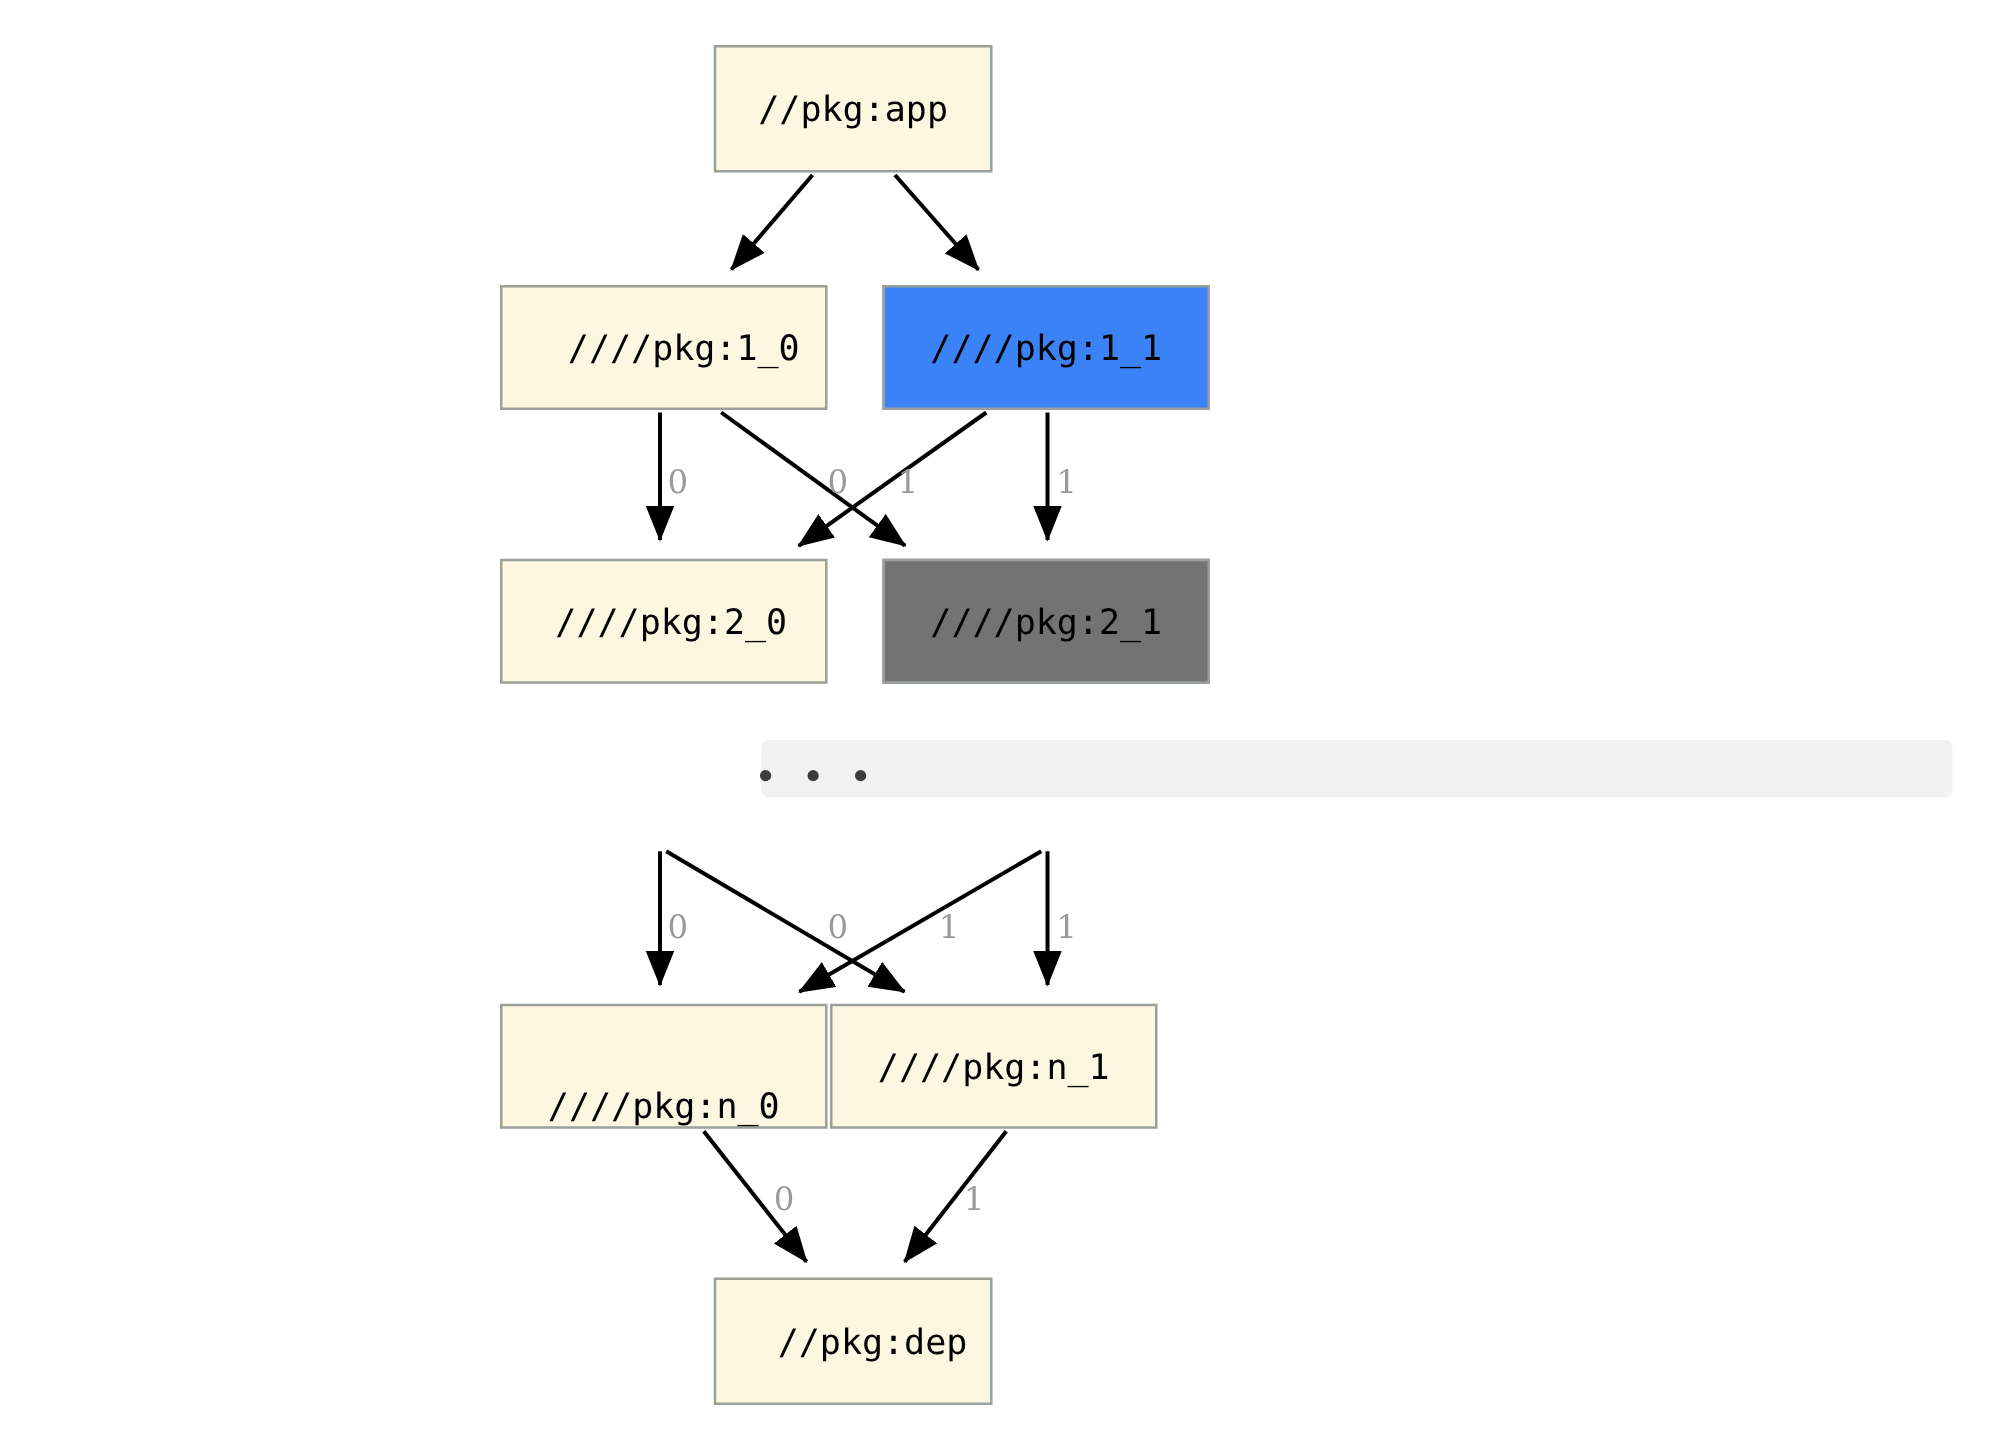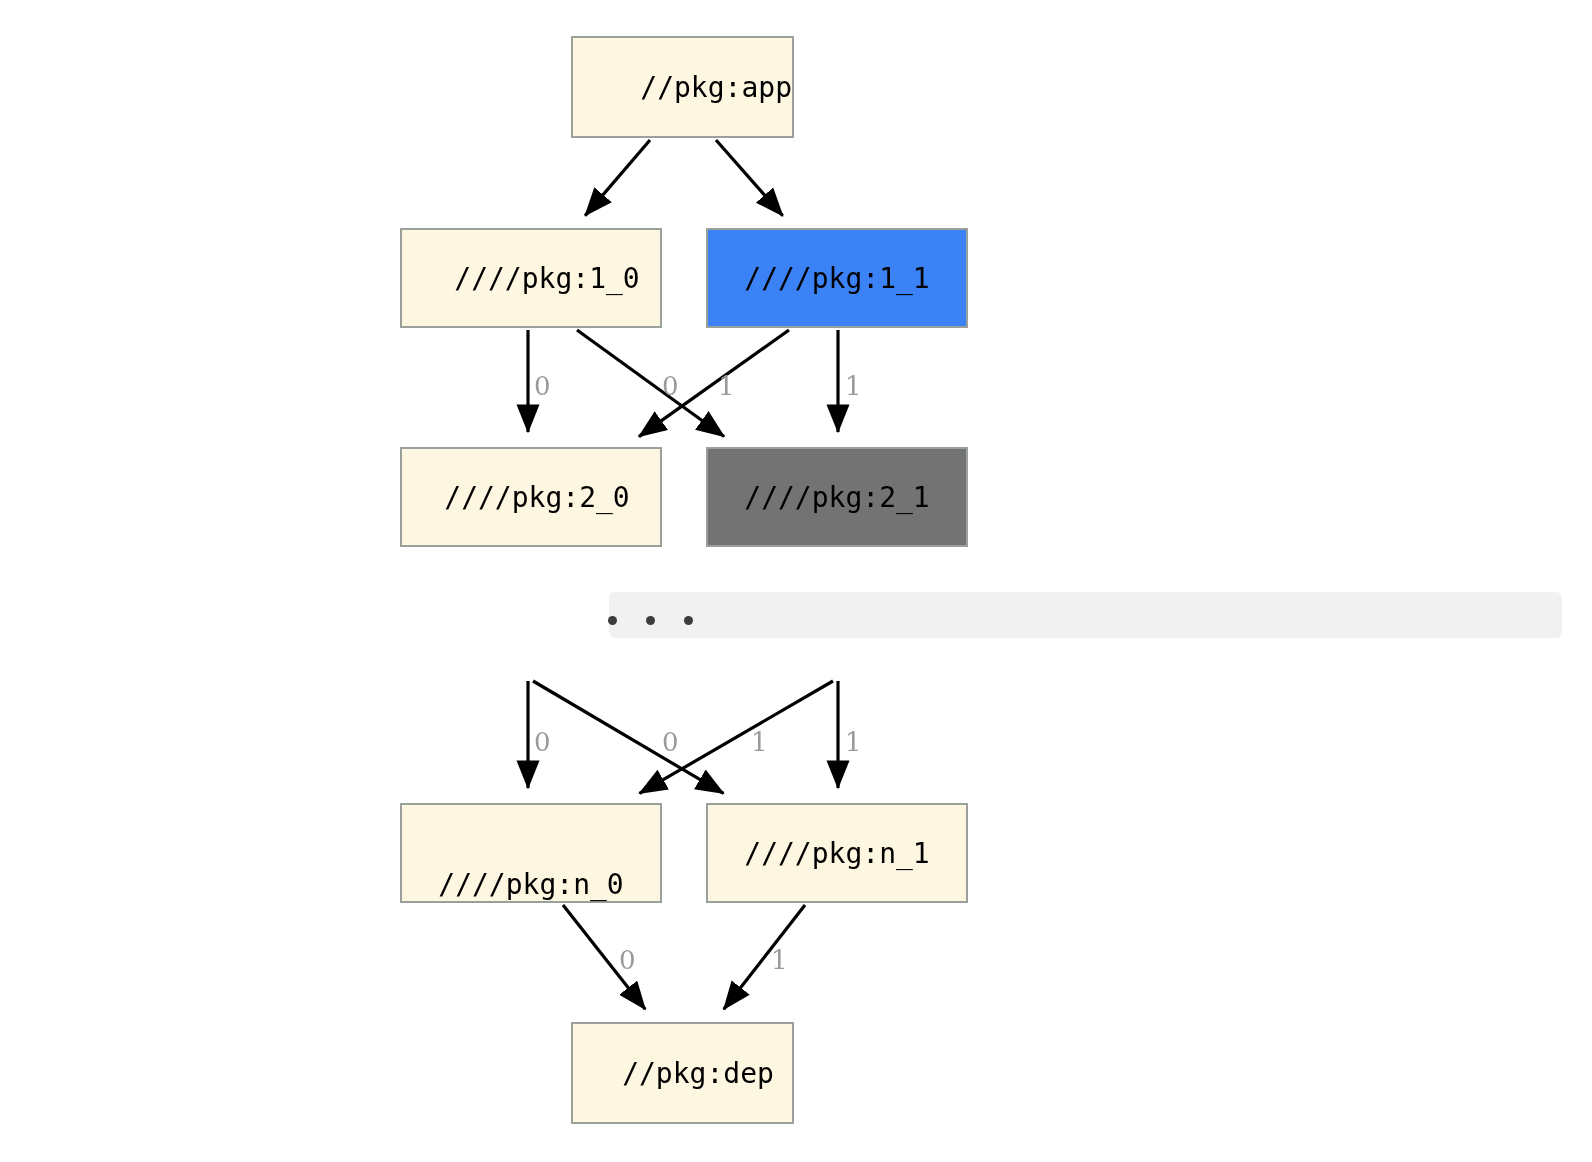--- a/index.html
+++ b/index.html
@@ -85,39 +85,39 @@
         <line x1="528" y1="681" x2="528" y2="788" stroke="#000000" stroke-width="3.2" marker-end="url(#arrowhead)"></line>
         <line x1="533" y1="681" x2="723.5260381665065" y2="793.4103625182388" stroke="#000000" stroke-width="3.2" marker-end="url(#arrowhead)"></line>
         <line x1="833" y1="681" x2="639.5100524175032" y2="793.471989235146" stroke="#000000" stroke-width="3.2" marker-end="url(#arrowhead)"></line>
         <line x1="838" y1="681" x2="838" y2="788" stroke="#000000" stroke-width="3.2" marker-end="url(#arrowhead)"></line>
         <line x1="563" y1="905" x2="645.1938354215661" y2="1009.3584651981681" stroke="#000000" stroke-width="3.2" marker-end="url(#arrowhead)"></line>
         <line x1="805" y1="905" x2="723.7586626120999" y2="1009.3212627821898" stroke="#000000" stroke-width="3.2" marker-end="url(#arrowhead)"></line>
       </g>
   </svg>
 
   <div id="nodes-group">
-      <div class="node" style="left: 571px; top: 36px; width: 223px; height: 102px; background: rgb(253, 246, 224); border-color: rgb(154, 160, 154); justify-content: flex-end;">
+      <div class="node" style="left: 571px; top: 36px; width: 223px; height: 102px; background: rgb(253, 246, 224); border-color: rgb(154, 160, 154);">
         <span class="node-label">//pkg:app</span>
       </div>
       <div class="node" style="left: 400px; top: 228px; width: 262px; height: 100px; background: rgb(253, 246, 224); border-color: rgb(154, 160, 154); padding-left: 32px;">
         <span class="node-label">////pkg:1_0</span>
       </div>
       <div class="node" style="left: 706px; top: 228px; width: 262px; height: 100px; background: #3b82f6; border-color: rgb(154, 160, 154);">
         <span class="node-label">////pkg:1_1</span>
       </div>
       <div class="node" style="left: 400px; top: 447px; width: 262px; height: 100px; background: rgb(253, 246, 224); border-color: rgb(154, 160, 154); padding-left: 12px;">
         <span class="node-label">////pkg:2_0</span>
       </div>
       <div class="node" style="left: 706px; top: 447px; width: 262px; height: 100px; background: #737373; border-color: rgb(154, 160, 154);">
         <span class="node-label">////pkg:2_1</span>
       </div>
       <div class="node" style="left: 400px; top: 803px; width: 262px; height: 100px; background: rgb(253, 246, 224); border-color: rgb(154, 160, 154); align-items: flex-end;">
         <span class="node-label">////pkg:n_0</span>
       </div>
-      <div class="node" style="left: 706px; top: 803px; width: 262px; height: 100px; background: rgb(253, 246, 224); border-color: rgb(154, 160, 154);">
+      <div class="node" style="left: 664px; top: 803px; width: 262px; height: 100px; background: rgb(253, 246, 224); border-color: rgb(154, 160, 154);">
         <span class="node-label">////pkg:n_1</span>
       </div>
       <div class="node" style="left: 571px; top: 1022px; width: 223px; height: 102px; background: rgb(253, 246, 224); border-color: rgb(154, 160, 154); padding-left: 31px;">
         <span class="node-label">//pkg:dep</span>
       </div>
     </div>
   <div id="edge-labels-group">
       <div class="edge-label" style="left: 534px; top: 373px; color: rgb(154, 154, 154);">0</div>
       <div class="edge-label" style="left: 662px; top: 373px; color: rgb(154, 154, 154);">0</div>
       <div class="edge-label" style="left: 718px; top: 373px; color: rgb(154, 154, 154);">1</div>

